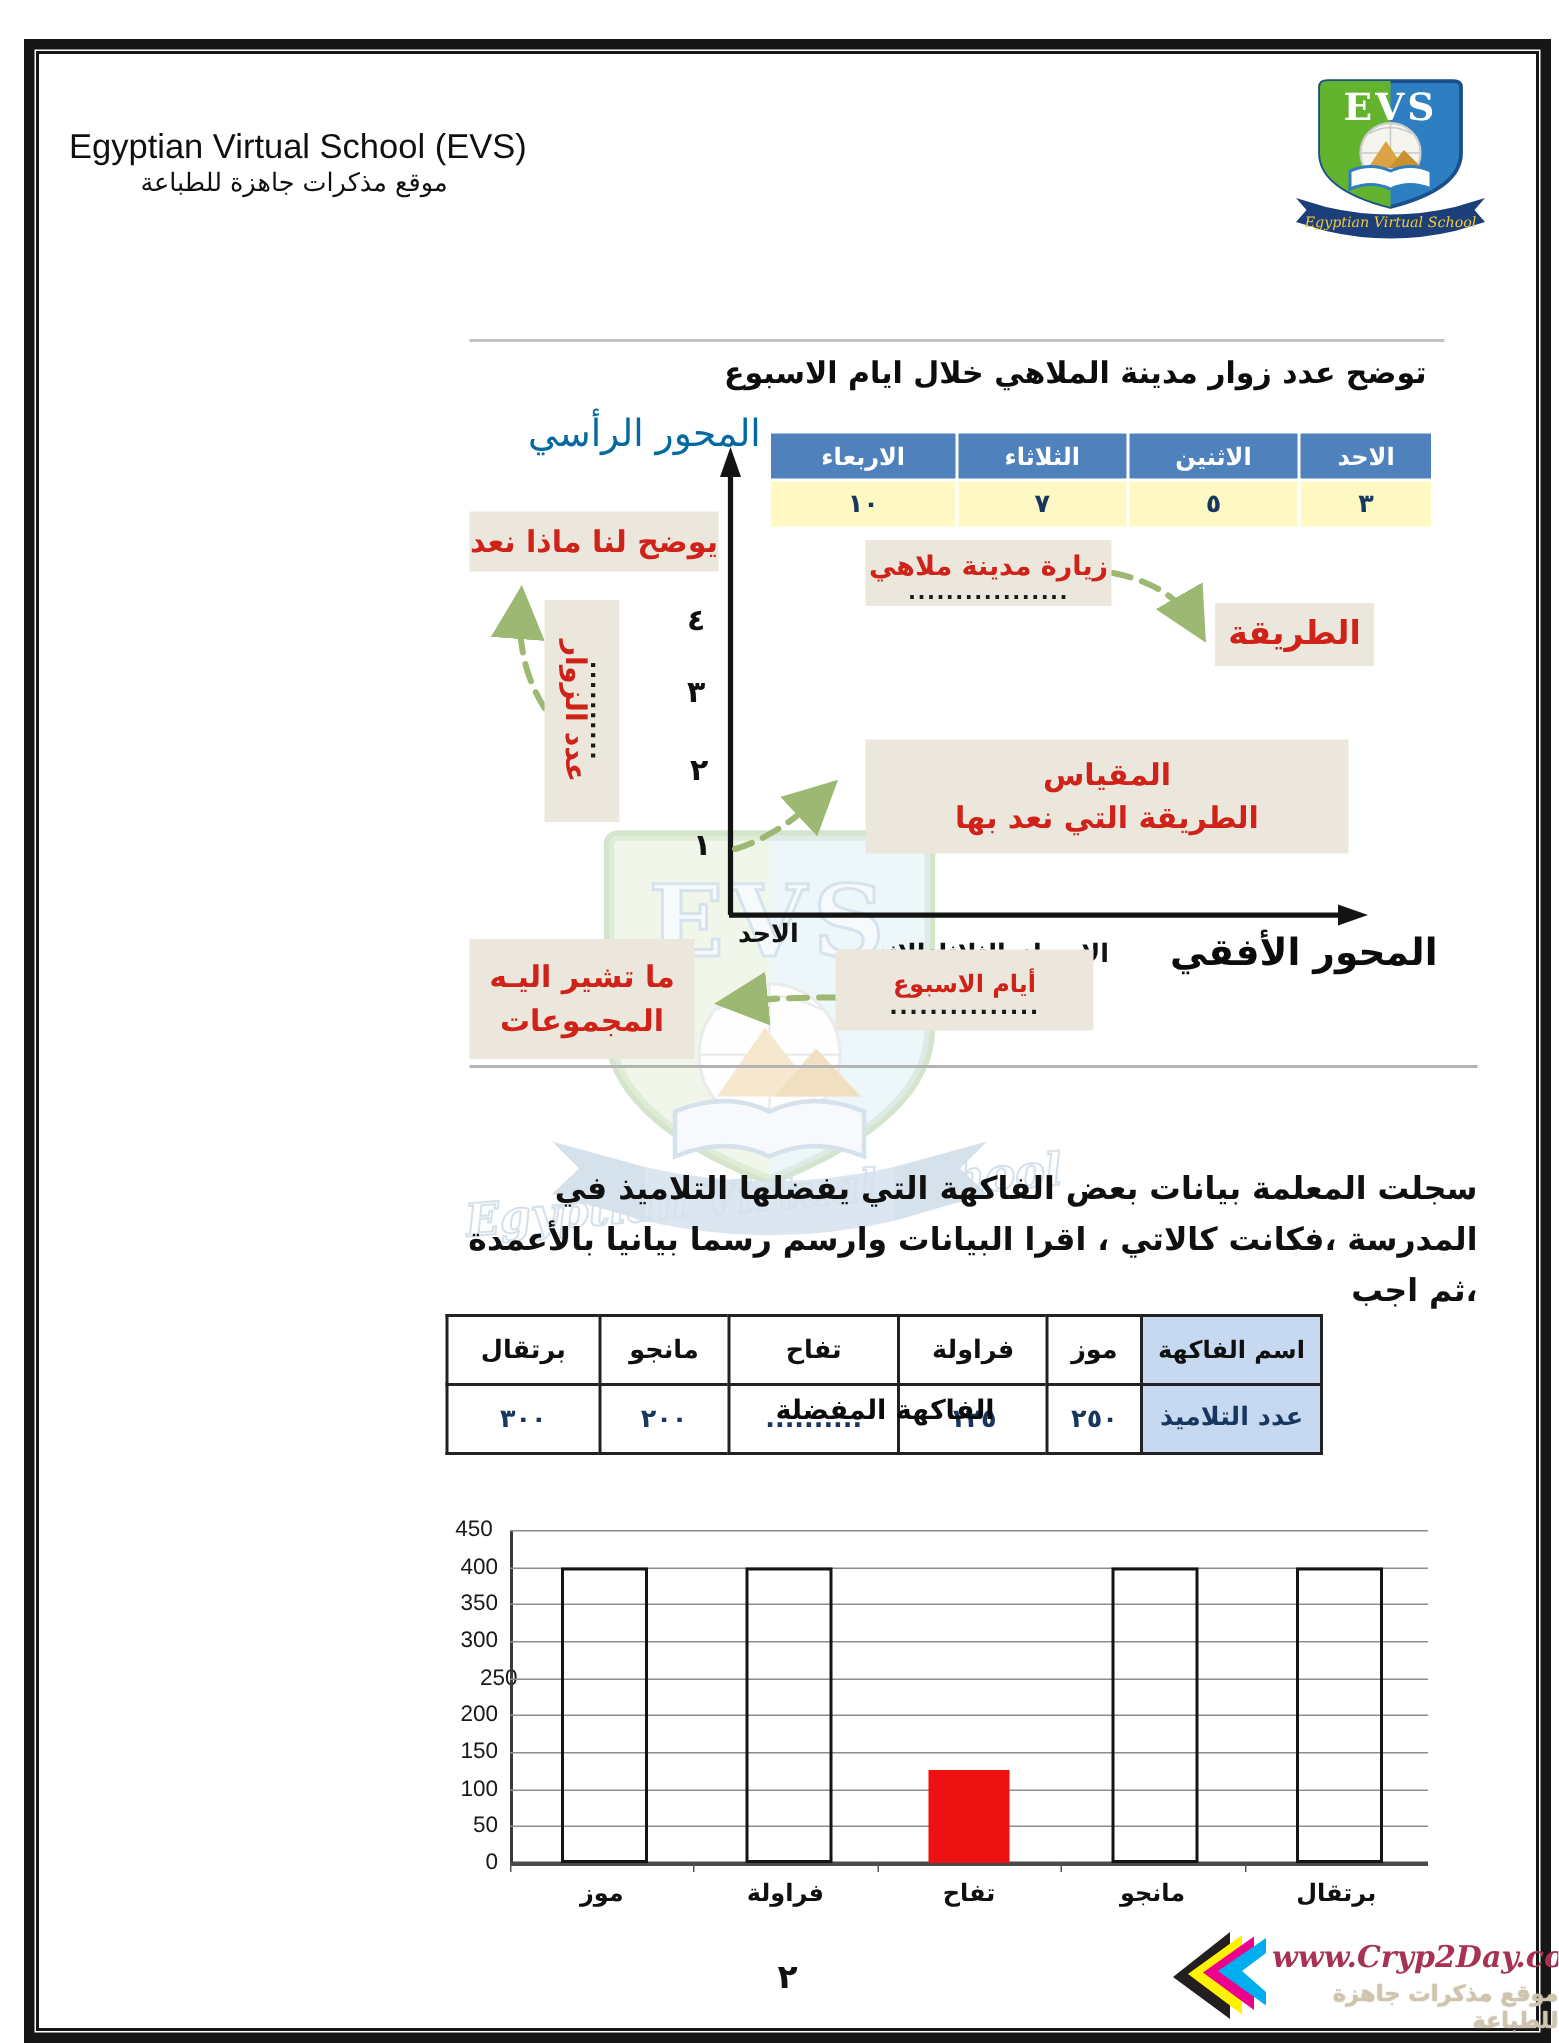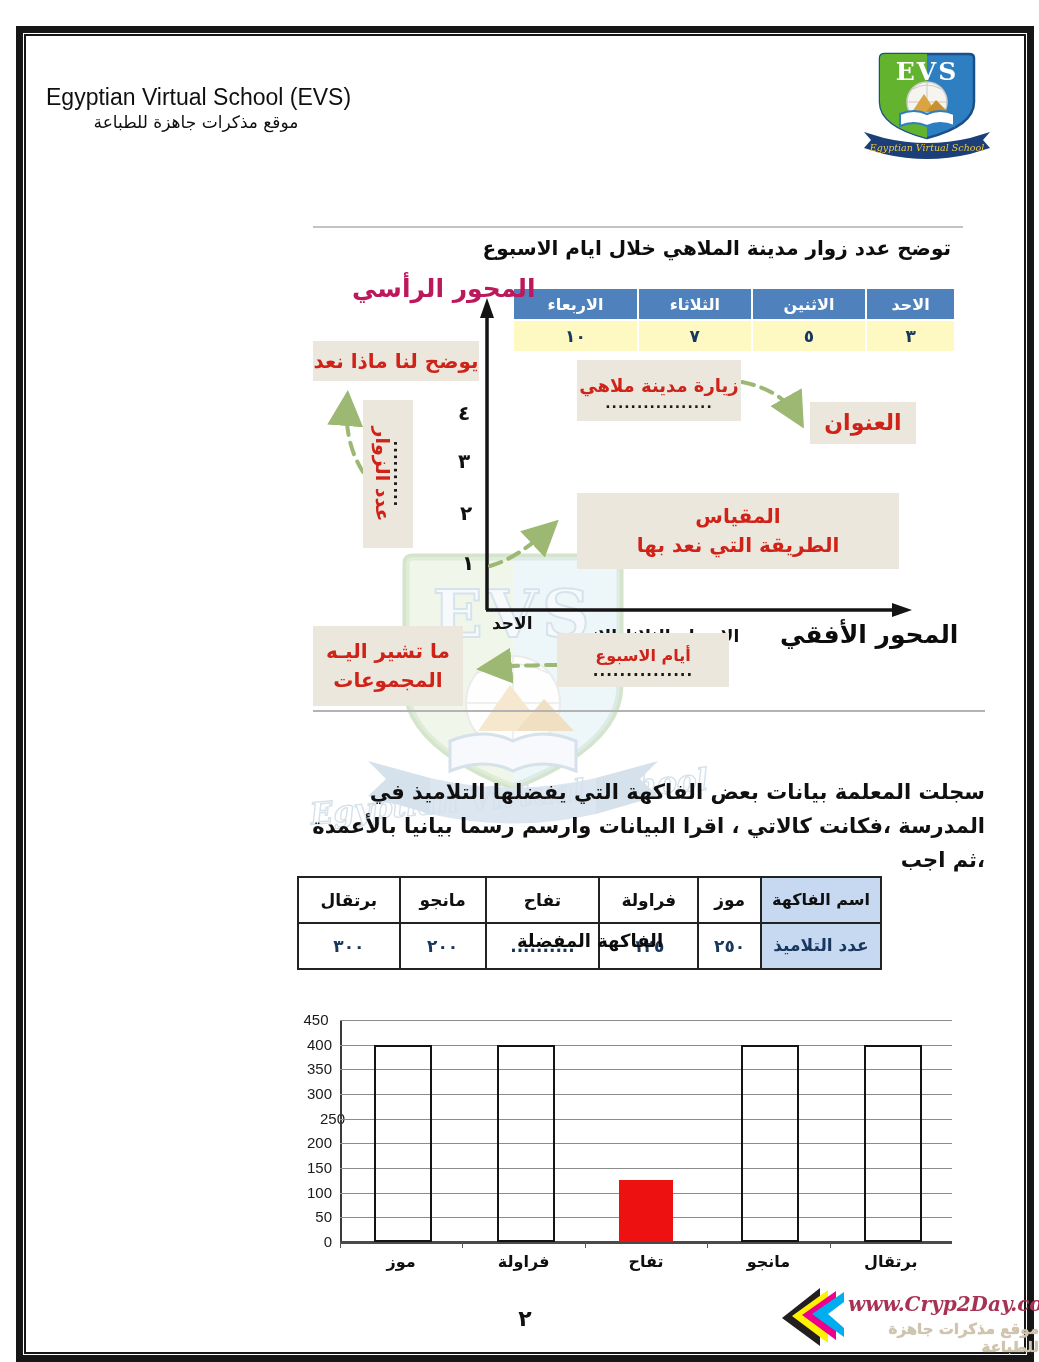--- a/index.html
+++ b/index.html
@@ -14,21 +14,21 @@
   .tagline{left:46px;top:112px;width:300px;text-align:center;font-size:17px;color:#101010;direction:rtl;}
   
   .rule1{left:313px;top:226px;width:650px;height:2px;background:#c3c3c3;}
   .rule2{left:313px;top:710px;width:672px;height:2px;background:#b3b3b3;}
   
   .sec1-title{right:88px;top:236px;font-size:20px;font-weight:bold;color:#0d0d0d;direction:rtl;}
   table.days{position:absolute;left:512px;top:287px;width:444px;border-collapse:separate;border-spacing:2px;direction:rtl;}
   table.days td{height:28px;text-align:center;vertical-align:middle;font-weight:bold;font-size:16px;padding:1px 2px;}
   table.days tr.hd td{background:#4f81bd;color:#ffffff;}
   table.days tr.vals td{background:#fef9c3;color:#17375e;font-size:17px;}
-  .axis-title-v{left:352px;top:274px;font-size:25px;font-weight:bold;color:#be185d;direction:rtl;}
+  .axis-title-v{left:352px;top:274px;font-size:25px;font-weight:normal;color:#0369a1;direction:rtl;}
   .axis-title-h{left:780px;top:620px;font-size:25px;font-weight:bold;color:#0c0c0c;direction:rtl;}
   .ytick{position:absolute;font-size:20px;font-weight:bold;color:#111;direction:rtl;}
   .xtick{position:absolute;font-size:17px;font-weight:bold;color:#111;direction:rtl;}
   
   .note{position:absolute;background:#ece7dd;color:#cf2218;font-weight:bold;direction:rtl;
         display:flex;align-items:center;justify-content:center;text-align:center;line-height:1.45;}
   .dots{color:#1a1a1a;font-weight:bold;letter-spacing:1px;line-height:.6;}
   .vnote{position:absolute;left:363px;top:400px;width:50px;height:148px;background:#ece7dd;}
   .vnote-in{position:absolute;left:-49px;top:49px;width:148px;height:50px;transform:rotate(90deg);
             display:flex;flex-direction:column;align-items:center;justify-content:center;}
@@ -161,26 +161,26 @@
 
   <div class="note z3" style="left:313px;top:341px;width:166px;height:40px;font-size:20px;">يوضح لنا ماذا نعد</div>
 
   <div class="vnote z3">
     <div class="vnote-in">
       <div class="dots" style="font-size:15px;">..........</div>
       <div class="txt">عدد الزوار</div>
     </div>
   </div>
 
-  <div class="note z3" style="left:577px;top:360px;width:164px;height:61px;font-size:18px;flex-direction:column;">
+  <div class="note z3" style="left:577px;top:360px;width:164px;height:44px;font-size:18px;flex-direction:column;">
     <div>زيارة مدينة ملاهي</div>
     <div class="dots" style="font-size:14px;">.................</div>
   </div>
 
-  <div class="note z3" style="left:810px;top:402px;width:106px;height:42px;font-size:22px;">العنوان</div>
+  <div class="note z3" style="left:810px;top:402px;width:106px;height:42px;font-size:22px;">الطريقة</div>
 
   <div class="note z3" style="left:577px;top:493px;width:322px;height:76px;font-size:20px;flex-direction:column;">
     <div>المقياس</div>
     <div>الطريقة التي نعد بها</div>
   </div>
 
   <div class="note z3" style="left:557px;top:633px;width:172px;height:54px;font-size:16px;flex-direction:column;">
     <div>أيام الاسبوع</div>
     <div class="dots" style="font-size:15px;">...............</div>
   </div>

